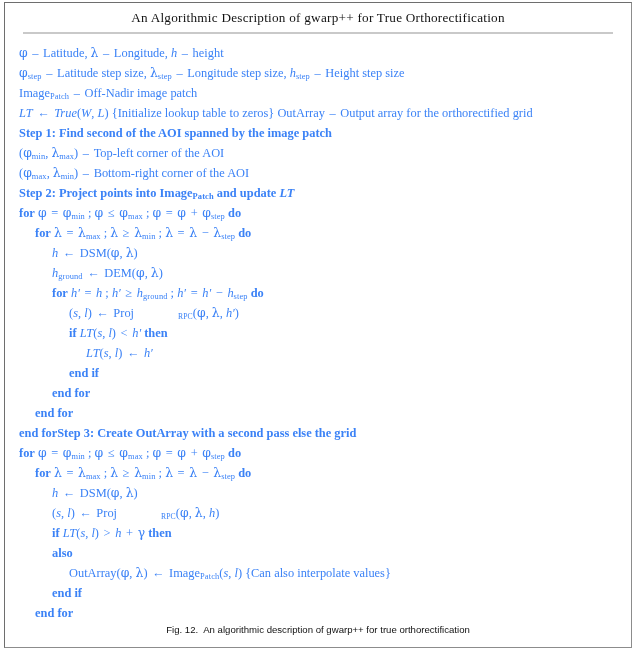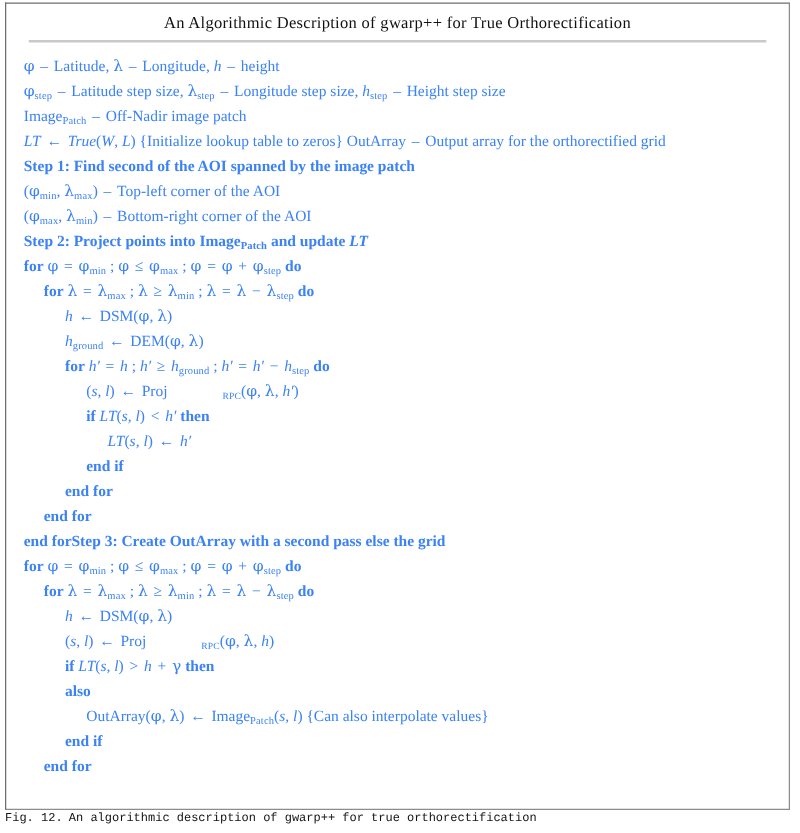--- a/index.html
+++ b/index.html
@@ -83,27 +83,28 @@
     vertical-align: -0.22em;
     font-style: normal;
     letter-spacing: 0.1px;
   }
   sub.sc { font-size: 0.62em; padding-left: 44px; }
 
   
   .caption {
     position: absolute;
     left: 4px;
-    top: 649px;
+    top: 624px;
     width: 628px;
     font-size: 9.6px;
     line-height: 12px;
     color: #111;
     white-space: nowrap;
-    font-family: Liberation Mono, monospace;
+    font-family: Liberation Sans, sans-serif;
+    text-align: center;
   }
   .caption .cap-label { }
   .caption .cap-text { padding-left: 5px; }
 </style>
 </head>
 <body>
 
 <div id="figure-root">
 
   <div class="algo-box">

